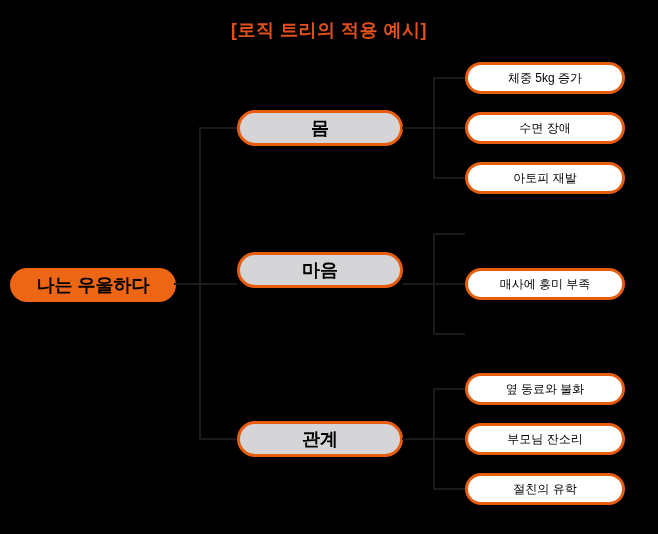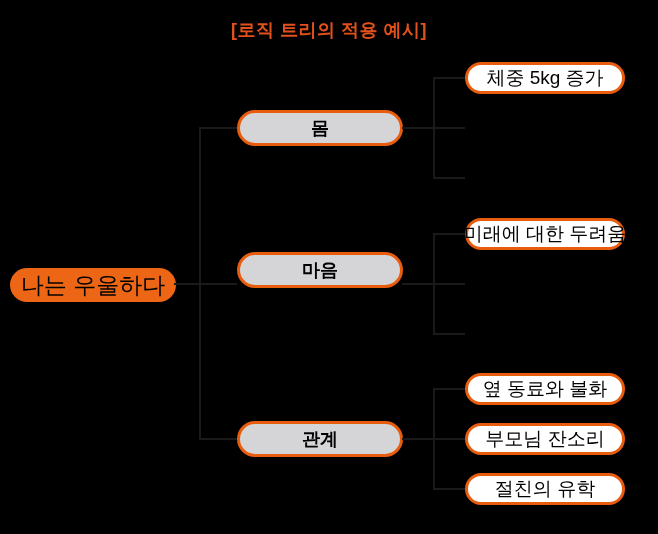--- a/index.html
+++ b/index.html
@@ -14,50 +14,52 @@
   .title{
     position:absolute;left:0;top:18px;width:658px;text-align:center;
     font-size:18px;font-weight:700;color:var(--title-color);letter-spacing:0.5px;
   }
   .node{
     position:absolute;display:flex;align-items:center;justify-content:center;
     box-sizing:border-box;white-space:nowrap;
   }
   .root{
     left:10px;top:268px;width:166px;height:34px;border-radius:17px;
-    background:var(--accent);font-size:23px;font-weight:400;color:#000;
+    background:var(--accent);font-size:18px;font-weight:700;color:#000;
   }
   .branch{
     left:237px;width:166px;height:36px;border-radius:18px;
     background:var(--node-gray);border:3px solid var(--border-orange);
     font-size:18px;font-weight:700;color:#000;
   }
   .leaf{
     left:465px;width:160px;height:32px;border-radius:16px;
     background:var(--leaf-bg);border:3px solid var(--border-orange);
-    font-size:19px;font-weight:500;color:#000;
+    font-size:12px;font-weight:500;color:#000;
   }
   .conn{position:absolute;background:var(--line);}
 </style>
 </head>
 <body>
 
 <div id="canvas">
 
   <div class="title">[로직 트리의 적용 예시]</div>
 
   <div class="node root">나는 우울하다</div>
 
   <div class="node branch" style="top:110px">몸</div>
   <div class="node branch" style="top:252px">마음</div>
   <div class="node branch" style="top:421px">관계</div>
 
   <div class="node leaf" style="top:62px">체중 5kg 증가</div>
+  <div class="node leaf" style="top:112px">수면 장애</div>
+  <div class="node leaf" style="top:162px">아토피 재발</div>
 
-  <div class="node leaf" style="top:218px">미래에 대한 두려움</div>
+  <div class="node leaf" style="top:268px">매사에 흥미 부족</div>
 
   <div class="node leaf" style="top:373px">옆 동료와 불화</div>
   <div class="node leaf" style="top:423px">부모님 잔소리</div>
   <div class="node leaf" style="top:473px">절친의 유학</div>
 
   <div class="conn" style="left:174px;top:283px;width:63px;height:2px"></div>
   <div class="conn" style="left:199px;top:127px;width:2px;height:313px"></div>
   <div class="conn" style="left:199px;top:127px;width:38px;height:2px"></div>
   <div class="conn" style="left:199px;top:438px;width:38px;height:2px"></div>
 

